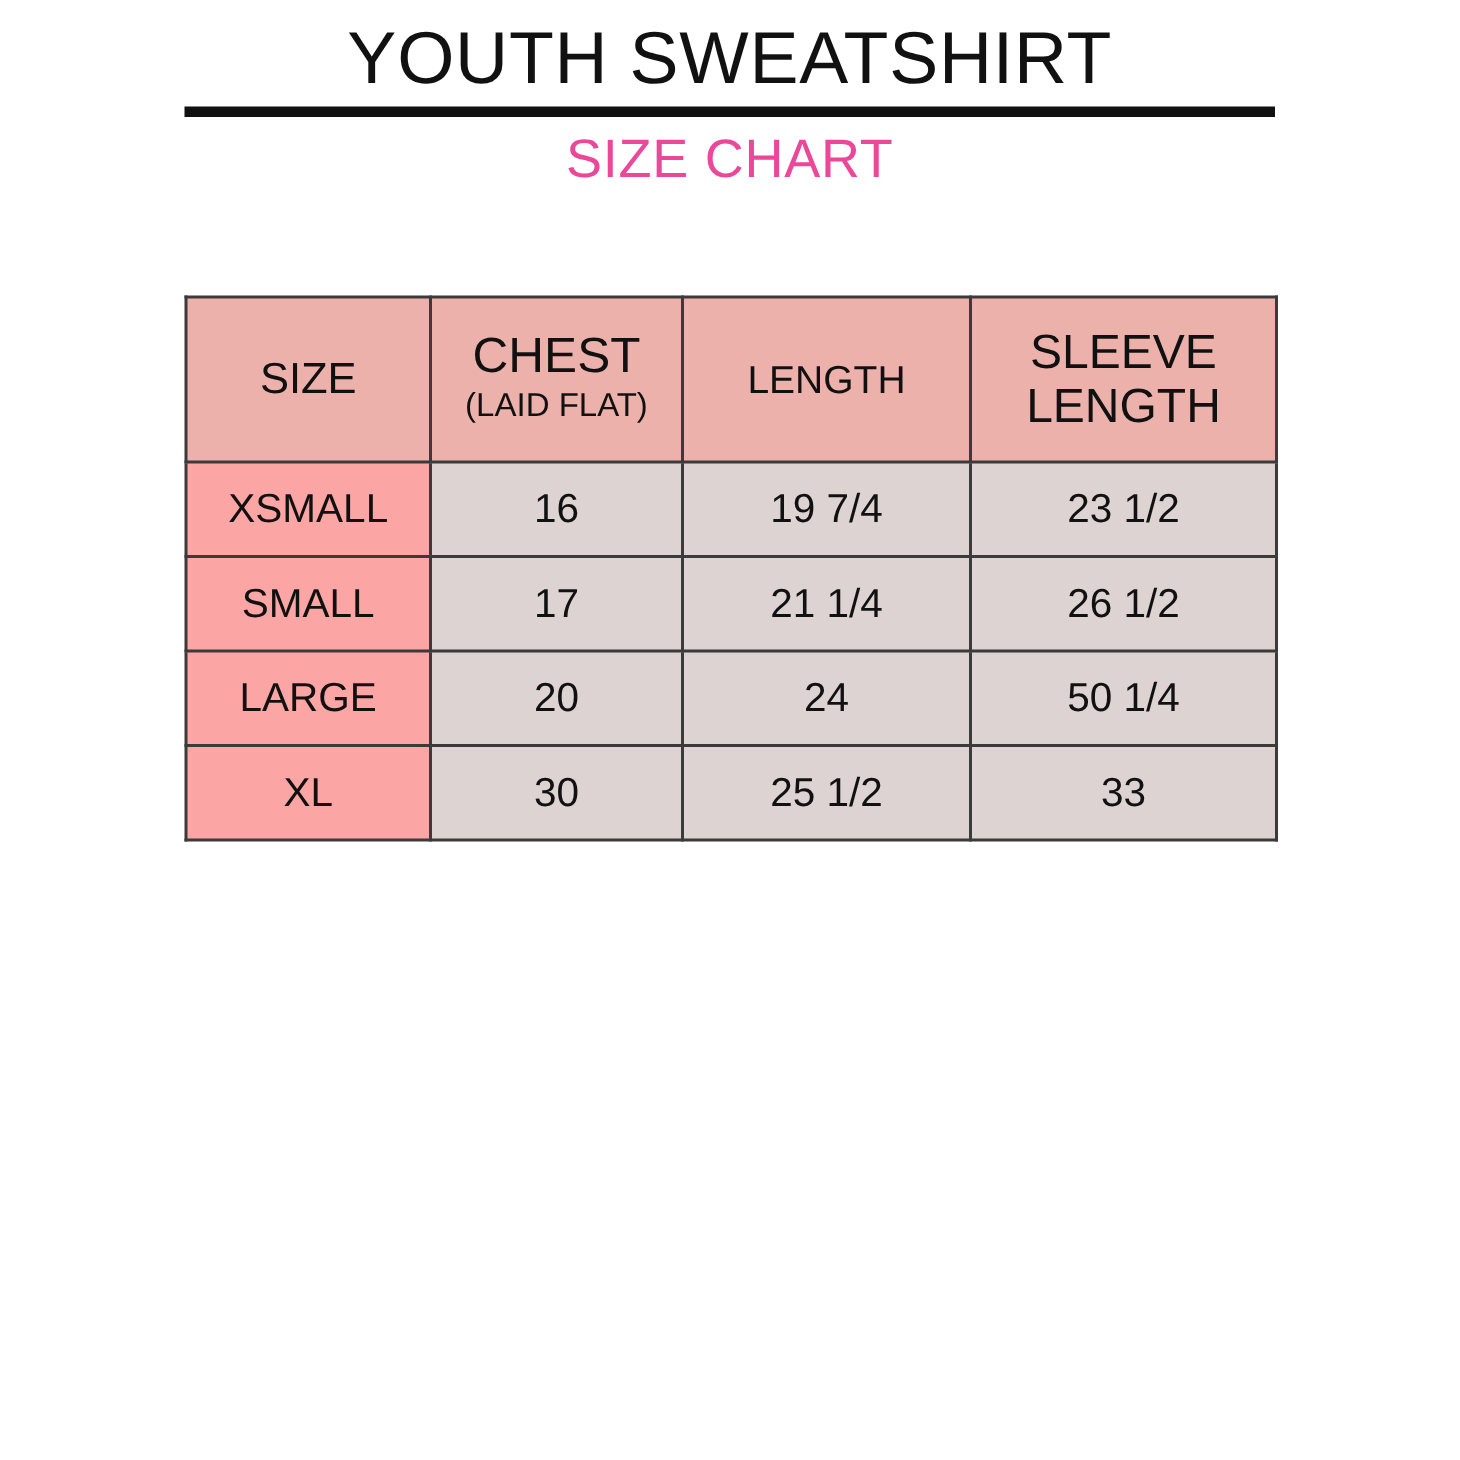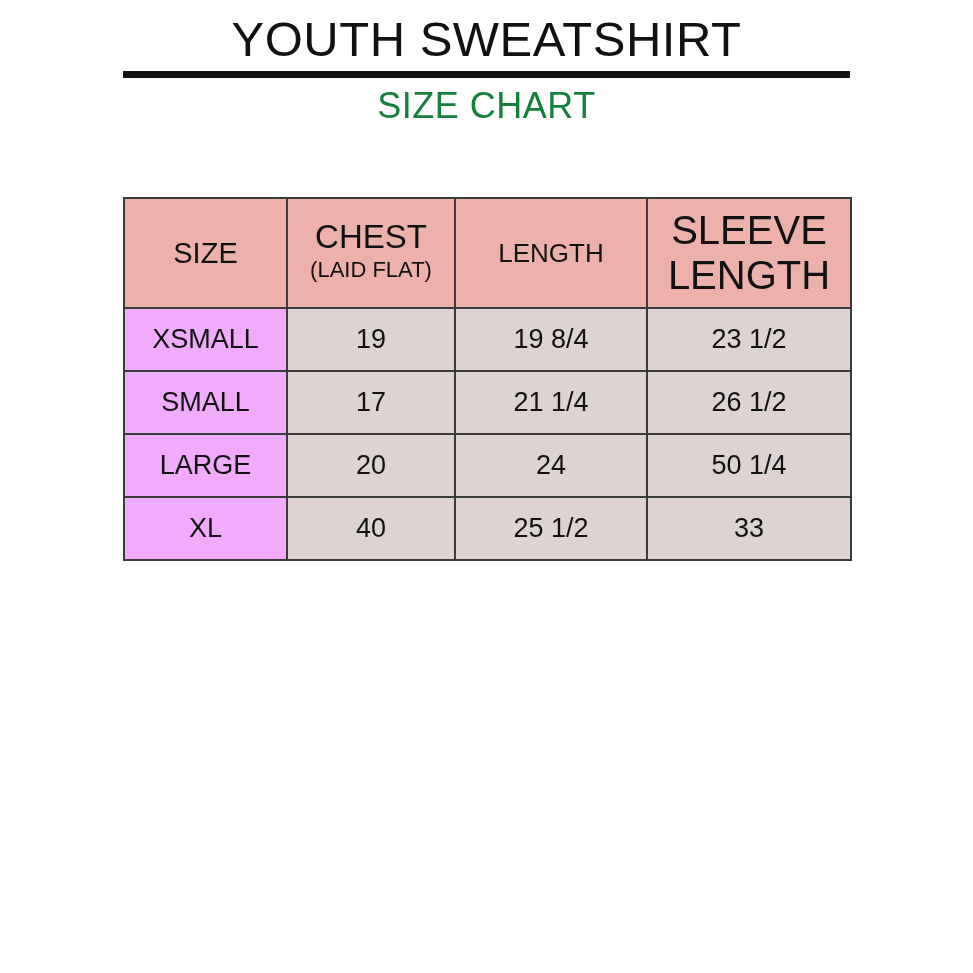--- a/index.html
+++ b/index.html
@@ -39,21 +39,21 @@
     width: 727px;
     height: 7px;
     background: #111111;
     margin: 6px auto 0 auto;
   }
   .title-sub {
     font-size: 36px;
     line-height: 1.1;
     font-weight: 400;
     letter-spacing: 0.5px;
-    color: #15803d;
+    color: #ec4899;
     margin-top: 8px;
     text-transform: uppercase;
   }
 
   
   .table-wrap {
     position: absolute;
     left: 123px;
     top: 197px;
     width: 727px;
@@ -94,34 +94,34 @@
   }
   .th-chest-sub {
     font-size: 22px;
     display: block;
     line-height: 1.5;
   }
   .th-length {
     font-size: 26px;
   }
   .th-sleeve {
-    font-size: 40px;
+    font-size: 32px;
     line-height: 1.12;
     display: block;
   }
 
   
   tbody td {
     height: 61px;
     font-size: 27px;
     background: #ddd3d2;
     padding: 0 4px;
   }
   tbody td.size-cell {
-    background: #f0abfc;
+    background: #fca5a5;
   }
 </style>
 </head>
 <body>
 
 <div id="page">
 
   <div class="header">
     <div class="title-main">YOUTH SWEATSHIRT</div>
     <div class="title-rule"></div>
@@ -149,39 +149,39 @@
             <span class="th-length">LENGTH</span>
           </th>
           <th>
             <span class="th-sleeve">SLEEVE LENGTH</span>
           </th>
         </tr>
       </thead>
       <tbody>
         <tr>
           <td class="size-cell">XSMALL</td>
-          <td>19</td>
-          <td>19 8/4</td>
+          <td>16</td>
+          <td>19 7/4</td>
           <td>23 1/2</td>
         </tr>
         <tr>
           <td class="size-cell">SMALL</td>
           <td>17</td>
           <td>21 1/4</td>
           <td>26 1/2</td>
         </tr>
         <tr>
           <td class="size-cell">LARGE</td>
           <td>20</td>
           <td>24</td>
           <td>50 1/4</td>
         </tr>
         <tr>
           <td class="size-cell">XL</td>
-          <td>40</td>
+          <td>30</td>
           <td>25 1/2</td>
           <td>33</td>
         </tr>
       </tbody>
     </table>
   </div>
 
 </div>
 
 </body></html>

